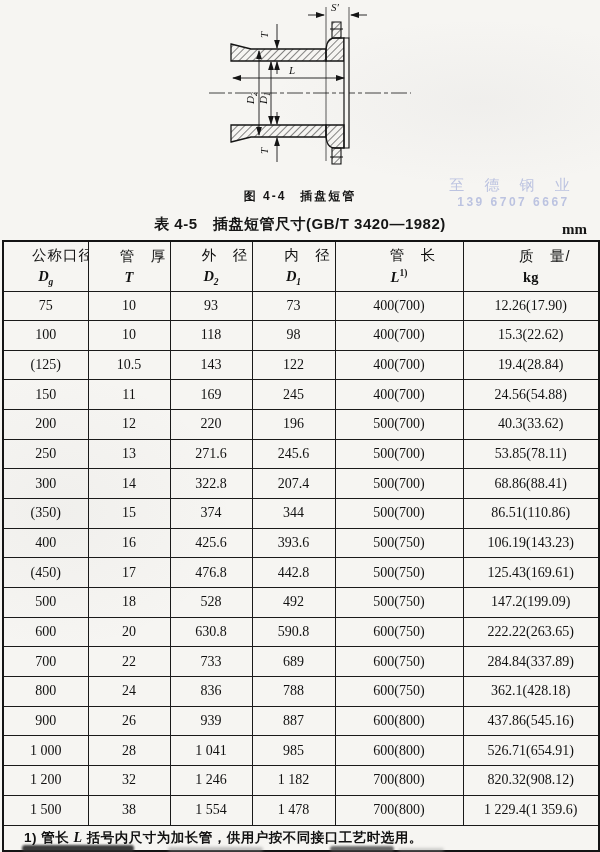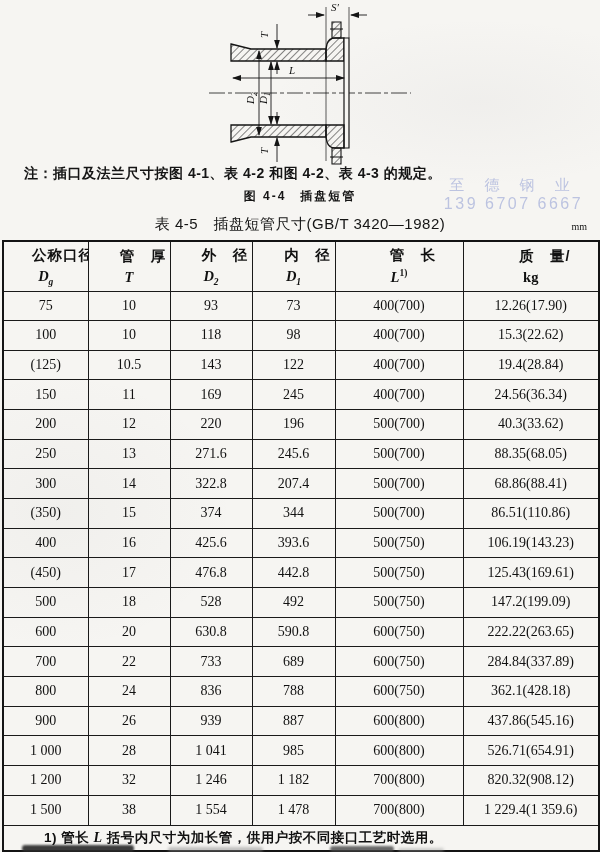--- a/index.html
+++ b/index.html
@@ -24,57 +24,57 @@
   .note {
     position:absolute; left:24px; top:165px; font-size:14px; font-weight:600;
     font-family:"Liberation Sans", sans-serif; letter-spacing:0.5px; white-space:nowrap;
   }
   .fig-caption {
     position:absolute; left:0; top:188px; width:100%; text-align:center;
     font-size:12px; font-weight:700; font-family:"Liberation Sans", sans-serif; letter-spacing:2px;
   }
   .table-caption {
     position:absolute; left:0; top:215px; width:100%; text-align:center;
-    font-size:15px; font-weight:400; font-family:"Liberation Sans", sans-serif; letter-spacing:0.5px;
+    font-size:15px; font-weight:700; font-family:"Liberation Sans", sans-serif; letter-spacing:0.5px;
   }
   .unit-label {
-    position:absolute; right:13px; top:221px; font-size:10px; font-weight:400;
+    position:absolute; right:13px; top:221px; font-size:15px; font-weight:700;
     font-family:"Liberation Serif", serif;
   }
   .watermark {
     position:absolute; right:14px; top:176px; width:145px; text-align:center;
     color:#b6bedf; opacity:0.9; font-family:"Liberation Sans", sans-serif; pointer-events:none;
   }
   .watermark .wm1 { font-size:15px; letter-spacing:8px; white-space:nowrap; }
-  .watermark .wm2 { font-size:16px; letter-spacing:2.5px; white-space:nowrap; }
+  .watermark .wm2 { font-size:12px; letter-spacing:2.5px; white-space:nowrap;font-weight:bold; }
 
   
   table.dims {
     position:absolute; left:2px; top:240px; width:596px; height:612px;
     border-collapse:collapse; table-layout:fixed;
     background:transparent;
   }
   table.dims th, table.dims td {
     border:1.5px solid #1a1a1a; text-align:center; vertical-align:middle;
     font-family:"Liberation Serif", serif; font-size:14px; color:#111;
     white-space:nowrap; overflow:hidden;
   }
   table.dims { border:2.5px solid #141414; }
   thead th { height:50px; padding:2px 0; }
   .h-cn {
-    font-family:"Liberation Sans", sans-serif; font-weight:700; font-size:14.5px;
+    font-family:"Liberation Sans", sans-serif; font-weight:400; font-size:14.5px;
     letter-spacing:1px; margin-bottom:3px;margin-left:28px;
   }
   .h-sym { font-size:14.5px; font-weight:700; }
   .h-sym i { font-style:italic; font-family:"Liberation Serif", serif; }
   .h-sym sub { font-size:9.5px; font-style:italic; }
   .h-sym sup { font-size:9.5px; }
   .h-unit { font-style:normal; font-weight:700; font-family:"Liberation Serif", serif; }
   tfoot td.foot {
-    height:26px; text-align:left; padding-left:40px; border-top:1.5px solid #1a1a1a;
+    height:26px; text-align:left; padding-left:20px; border-top:1.5px solid #1a1a1a;
     font-family:"Liberation Sans", sans-serif; font-weight:600; font-size:13.5px; letter-spacing:0.5px;
   }
   tfoot td.foot i { font-family:"Liberation Serif", serif; font-size:14px; }
 
   
   .smudge { position:absolute; pointer-events:none; }
   .sm1 { left:22px;  bottom:0; width:112px; height:7px; background:#2d2d2d; border-radius:3px; filter:blur(1px); opacity:.92; }
   .sm2 { left:168px; bottom:0; width:95px;  height:5px; background:#8a8a8a; border-radius:3px; filter:blur(1.5px); opacity:.5; }
   .sm3 { left:330px; bottom:0; width:64px;  height:6px; background:#474747; border-radius:3px; filter:blur(1px); opacity:.8; }
   .sm4 { left:398px; bottom:0; width:46px;  height:4px; background:#9a9a9a; border-radius:2px; filter:blur(1.5px); opacity:.45; }
@@ -134,21 +134,20 @@
     <text class="dim-label" x="49" y="102" transform="rotate(-90 49 102)">
       <tspan>D</tspan><tspan dy="2.5" font-size="7.5">2</tspan>
     </text>
 
     <line x1="66" y1="60" x2="66" y2="122" stroke="#151515" stroke-width="0.9" marker-start="url(#arr)" marker-end="url(#arr)"></line>
     <text class="dim-label" x="62" y="102" transform="rotate(-90 62 102)">
       <tspan>D</tspan><tspan dy="2.5" font-size="7.5">1</tspan>
     </text>
   </svg>
 
-  <div class="note">注：插口及法兰尺寸按图 4-1、表 4-2 和图 4-2、表 4-3 的规定。</div>
 
   <div class="fig-caption">图 4-4　插盘短管</div>
 
   <div class="watermark">
     <div class="wm1">至 德 钢 业</div>
     <div class="wm2">139 6707 6667</div>
   </div>
 
   <div class="table-caption">表 4-5　插盘短管尺寸(GB/T 3420—1982)</div>
   <div class="unit-label">mm</div>
@@ -214,37 +213,37 @@
           <td>122</td>
           <td>400(700)</td>
           <td>19.4(28.84)</td>
         </tr>
         <tr>
           <td>150</td>
           <td>11</td>
           <td>169</td>
           <td>245</td>
           <td>400(700)</td>
-          <td>24.56(36.34)</td>
+          <td>24.56(54.88)</td>
         </tr>
         <tr>
           <td>200</td>
           <td>12</td>
           <td>220</td>
           <td>196</td>
           <td>500(700)</td>
           <td>40.3(33.62)</td>
         </tr>
         <tr>
           <td>250</td>
           <td>13</td>
           <td>271.6</td>
           <td>245.6</td>
           <td>500(700)</td>
-          <td>88.35(68.05)</td>
+          <td>53.85(78.11)</td>
         </tr>
         <tr>
           <td>300</td>
           <td>14</td>
           <td>322.8</td>
           <td>207.4</td>
           <td>500(700)</td>
           <td>68.86(88.41)</td>
         </tr>
         <tr>

